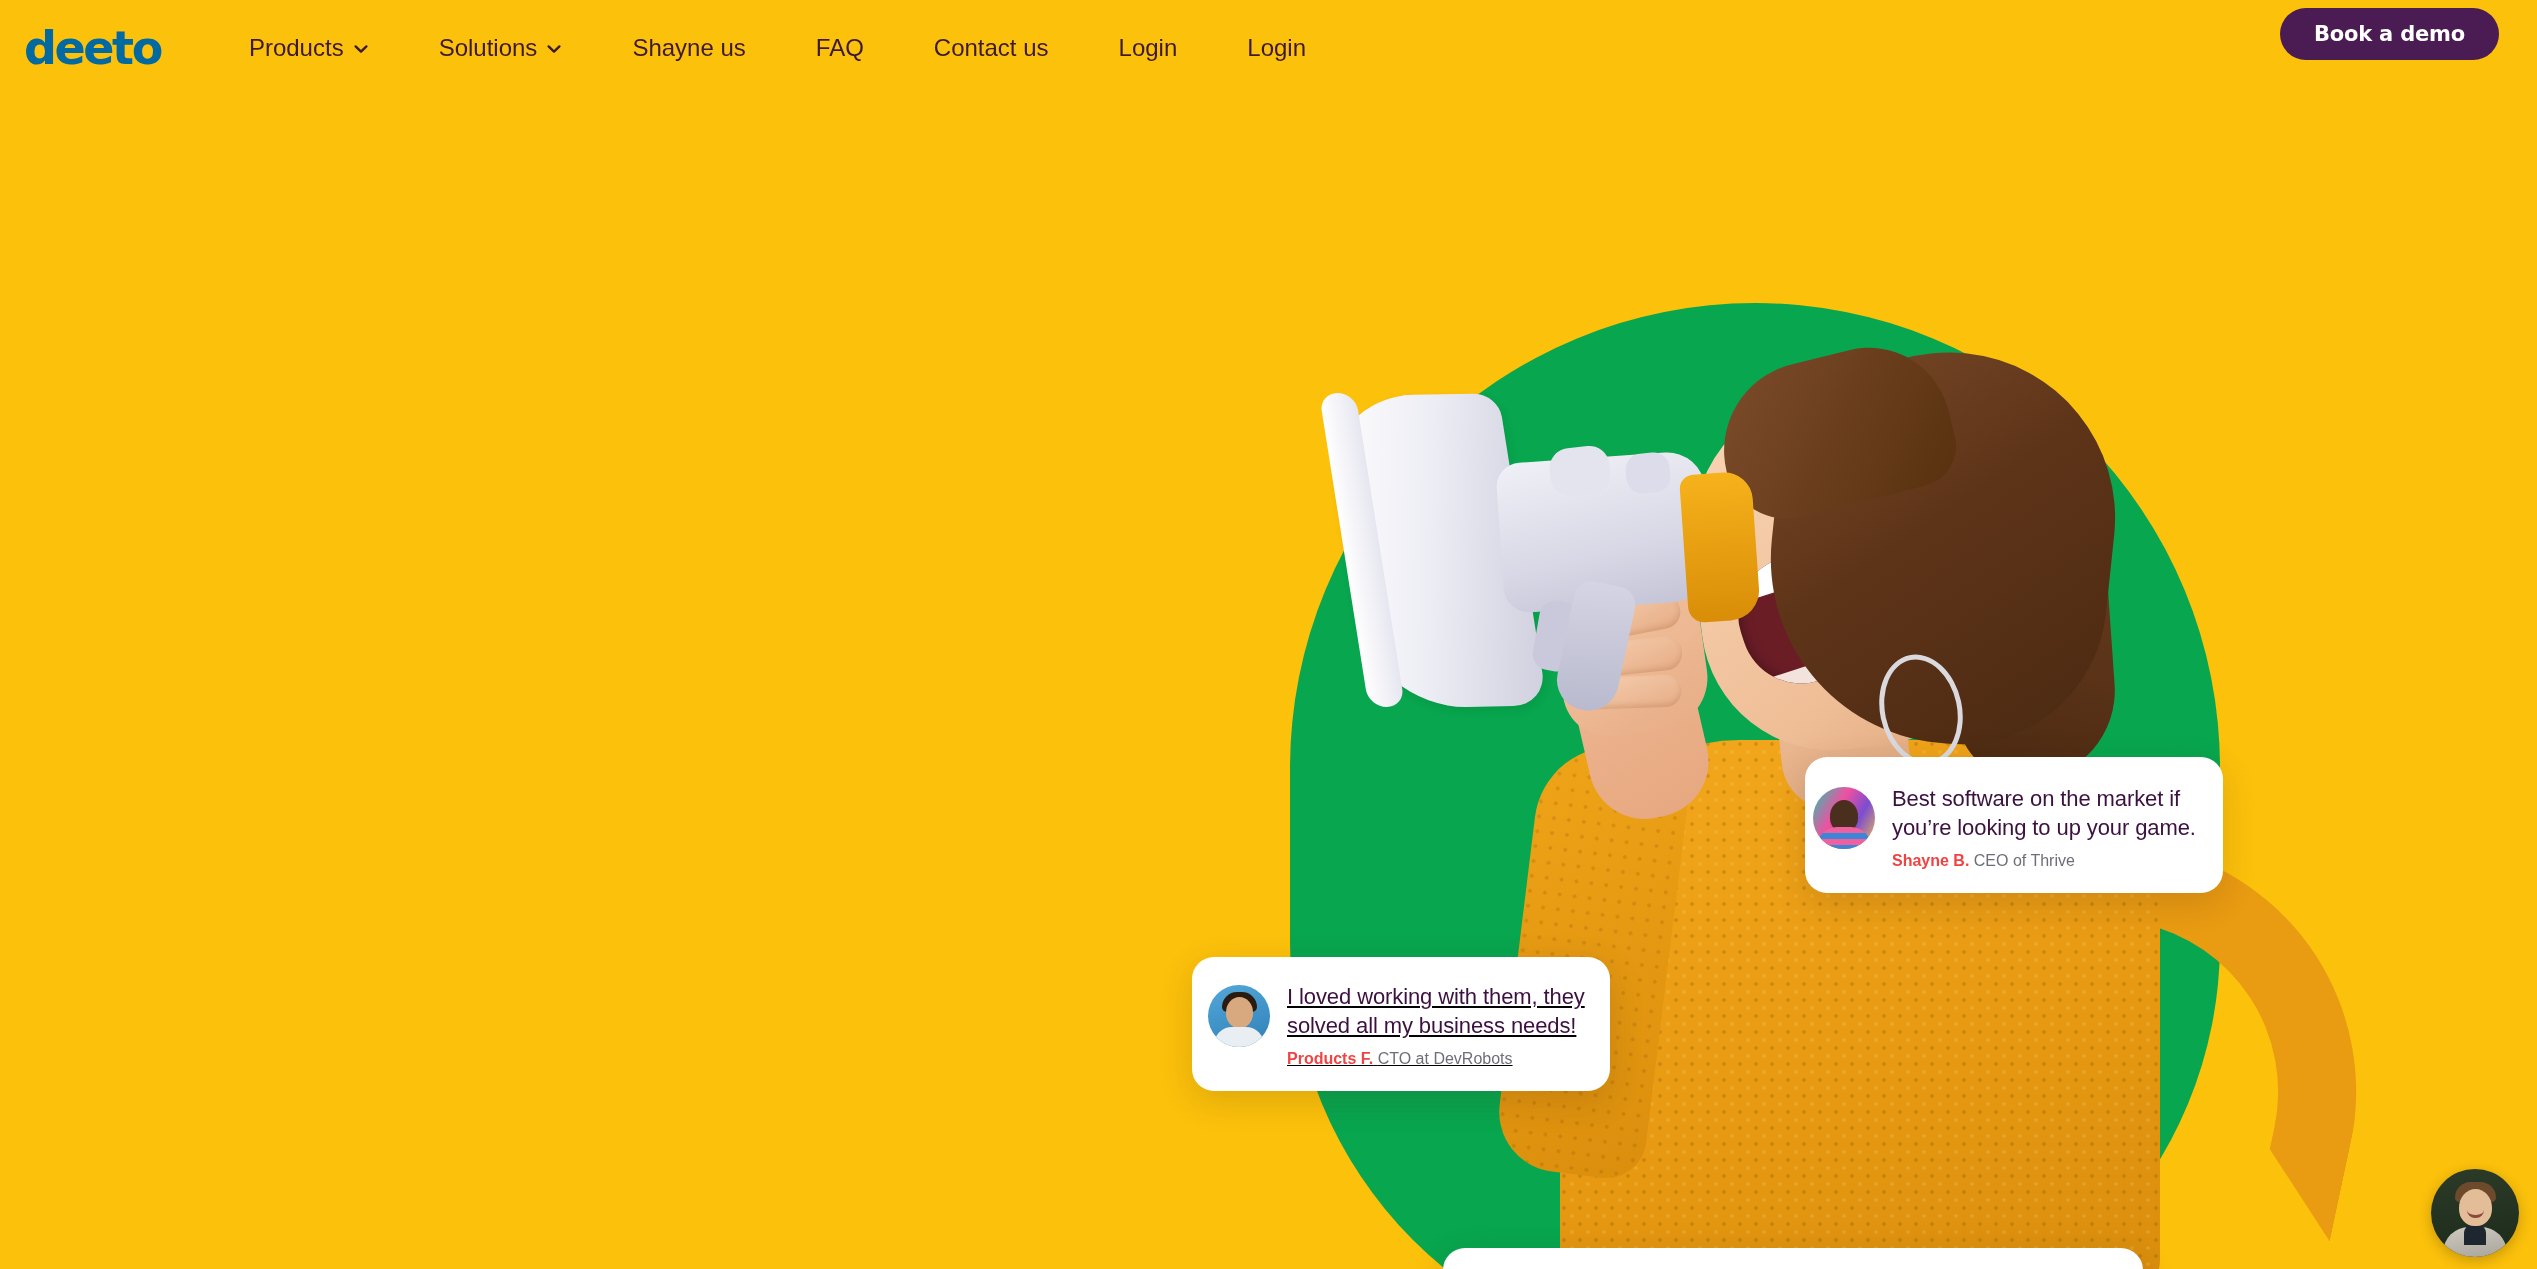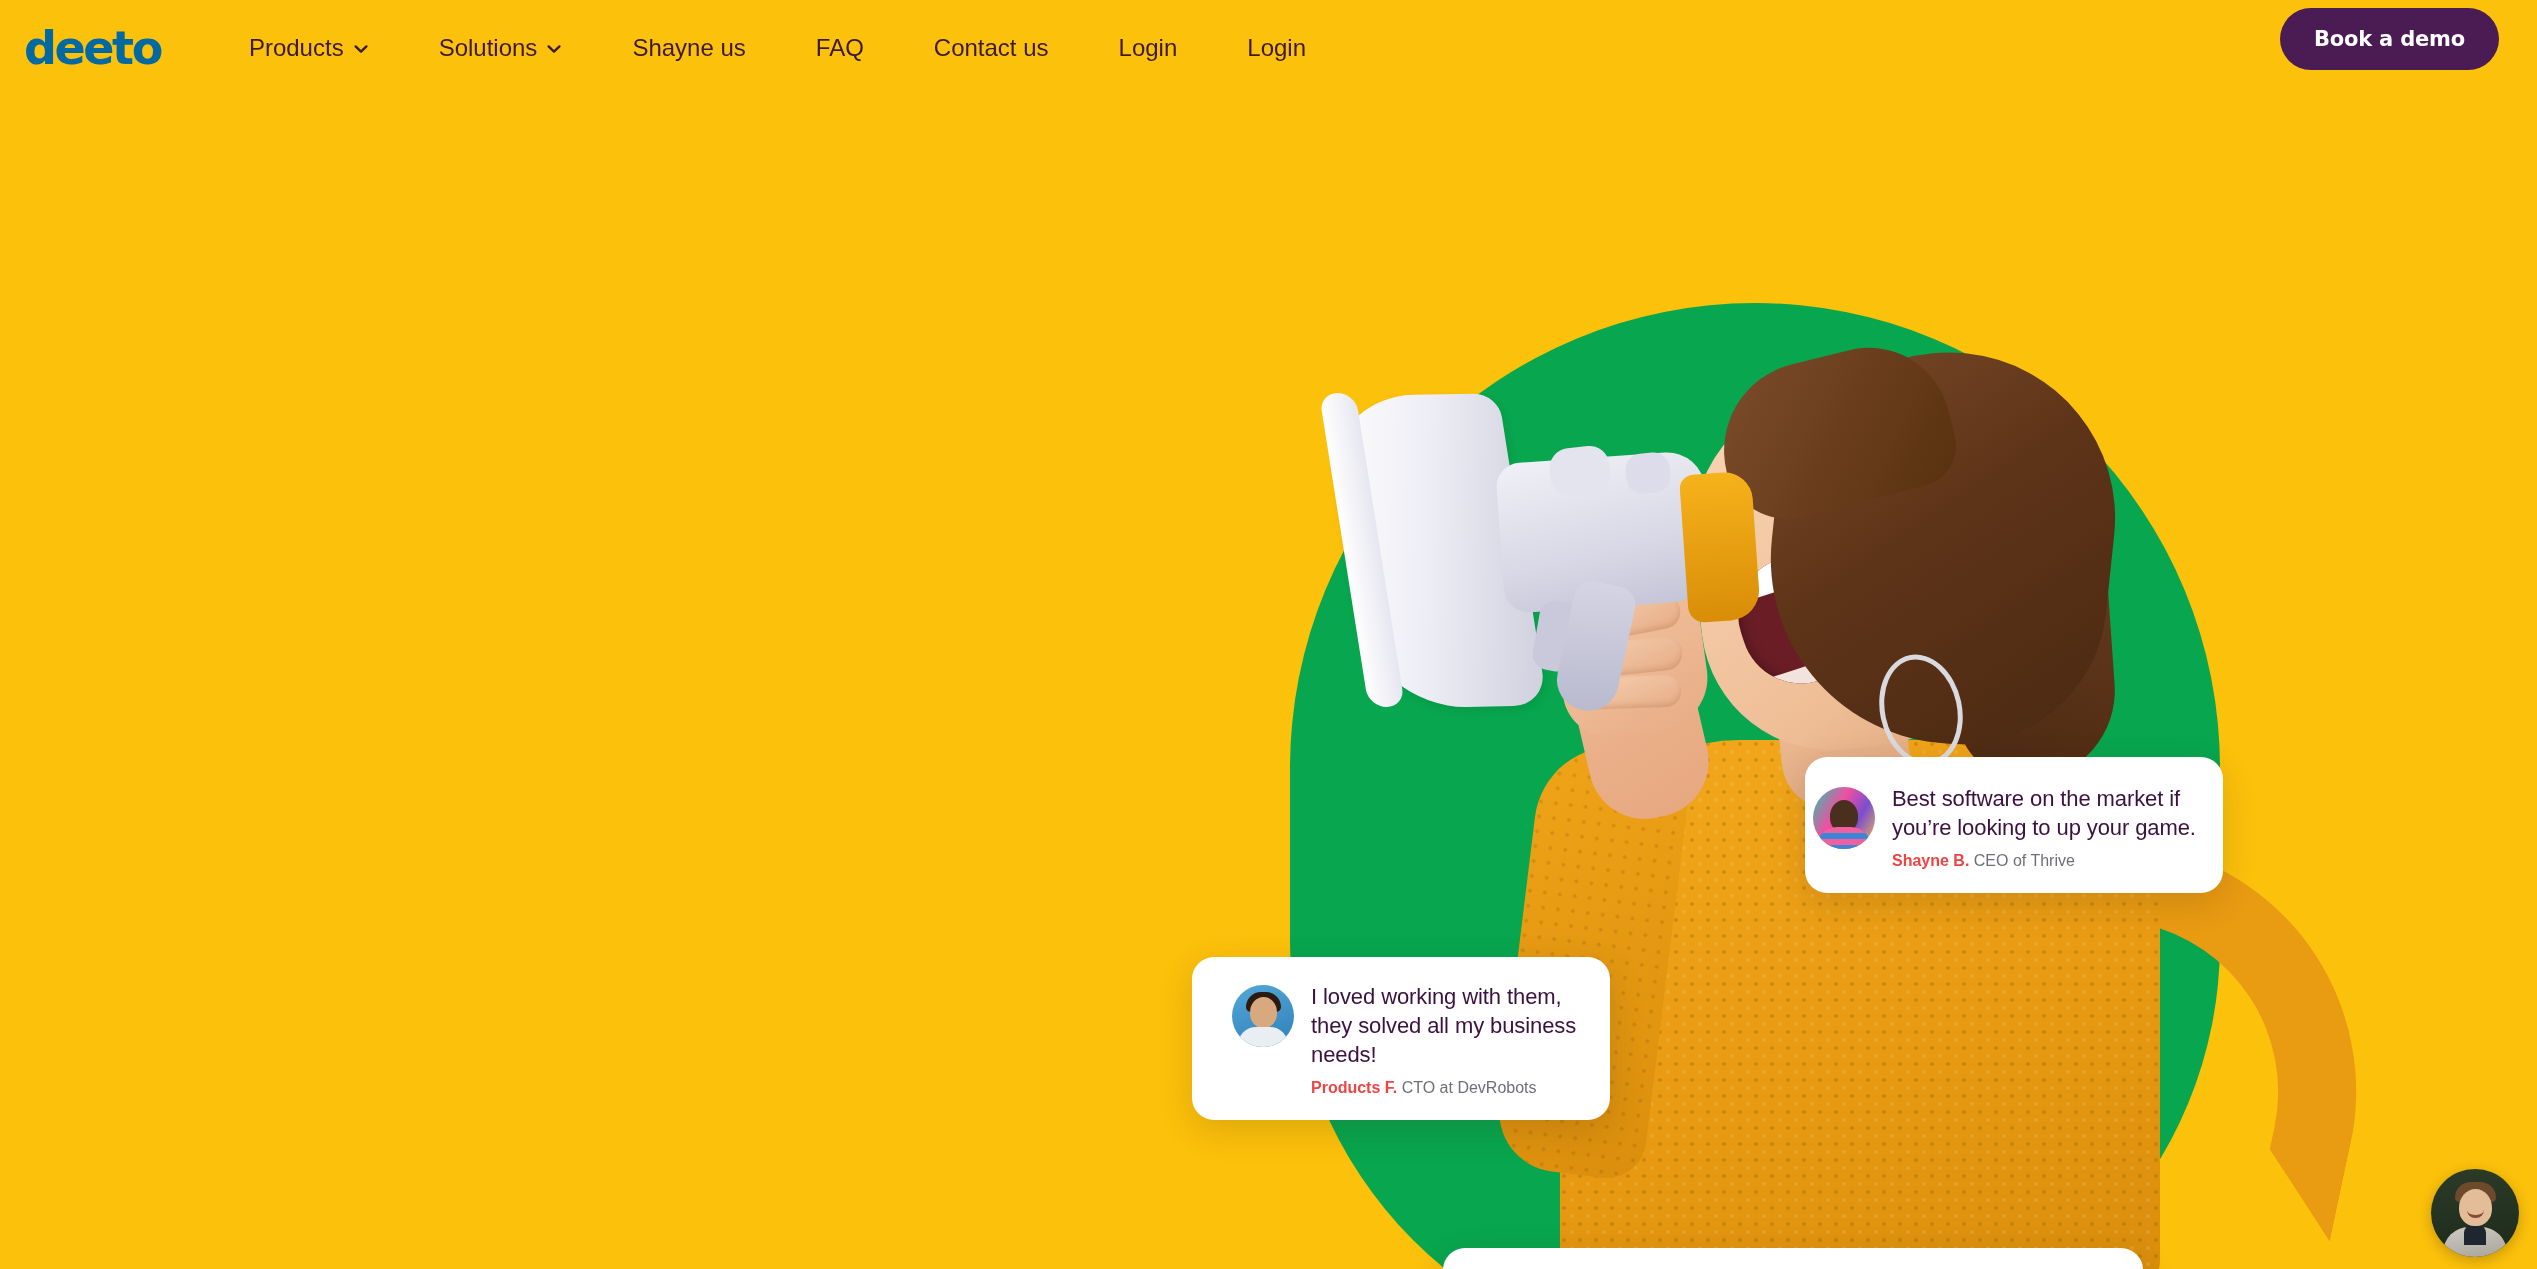--- a/index.html
+++ b/index.html
@@ -68,21 +68,21 @@
     height: 16px;
     position: relative;
     top: 1px;
   }
   .chev svg { display: block; }
 
   .nav-cta {
     position: absolute;
     right: 38px;
     top: 8px;
-    height: 62px;
+    height: 52px;
     padding: 0 34px;
     border: none;
     border-radius: 32px;
     background: #4B1B53;
     color: #FFFFFF;
     font-family: "DejaVu Sans", sans-serif;
     font-size: 21px;
     font-weight: 700;
     letter-spacing: -0.2px;
     cursor: pointer;
@@ -364,21 +364,21 @@
     position: absolute;
     background: #FFFFFF;
     border-radius: 22px;
     box-shadow: 0 10px 34px rgba(60,30,10,0.16);
     display: flex;
     align-items: flex-start;
     z-index: 40;
   }
 
   .tcard-a { left: 1805px; top: 757px; width: 418px; padding: 27px 26px 22px 8px; }
-  .tcard-b { left: 1192px; top: 957px; width: 418px; padding: 25px 24px 22px 40px; }
+  .tcard-b { left: 1192px; top: 957px; width: 418px; padding: 25px 24px 22px 16px; text-decoration: underline; }
   .tcard-c {
     left: 1443px; top: 1248px; width: 700px; height: 120px;
     border-radius: 22px; z-index: 38;
   }
 
   .avatar {
     width: 62px; height: 62px;
     min-width: 62px;
     border-radius: 50%;
     margin-right: 17px;

